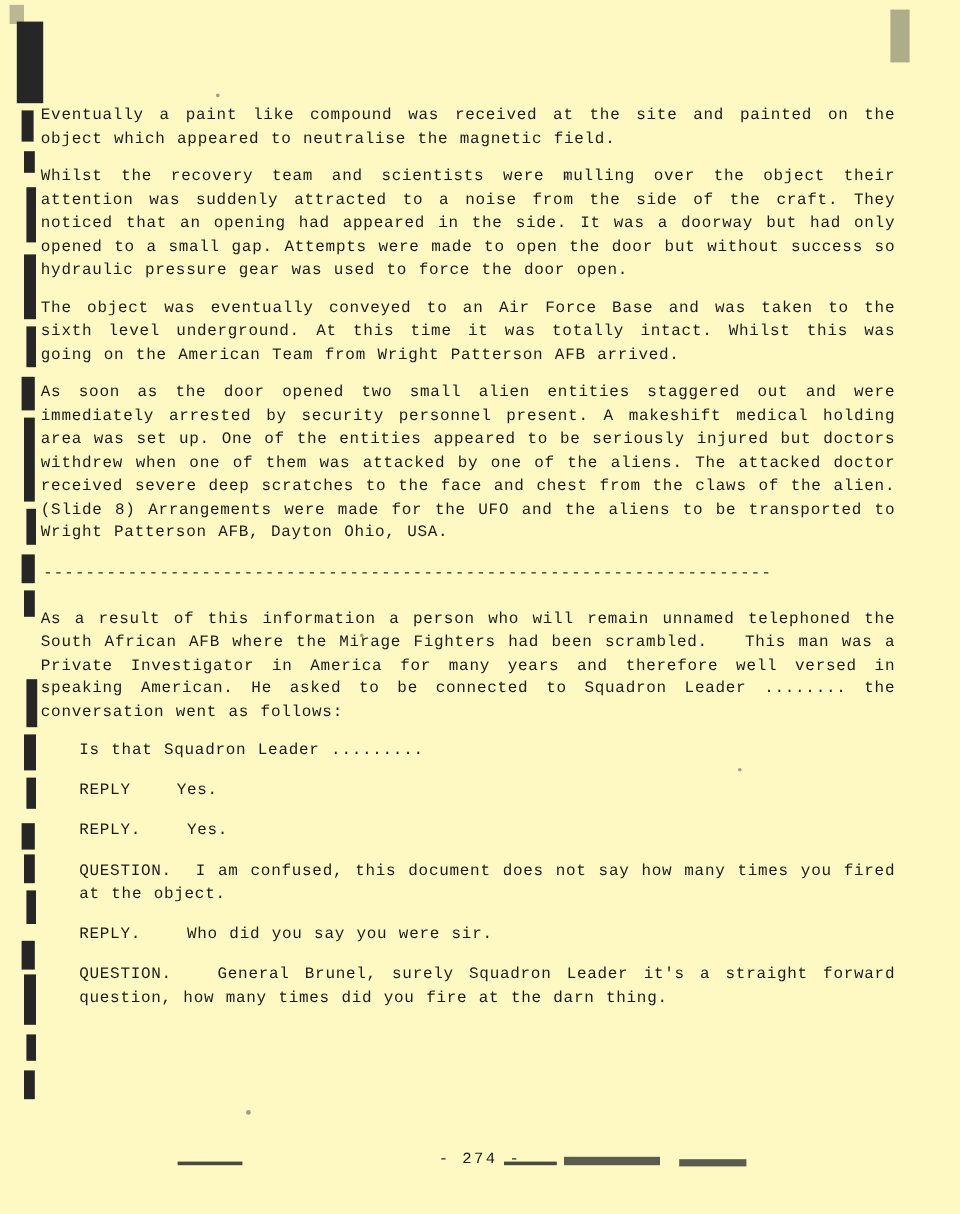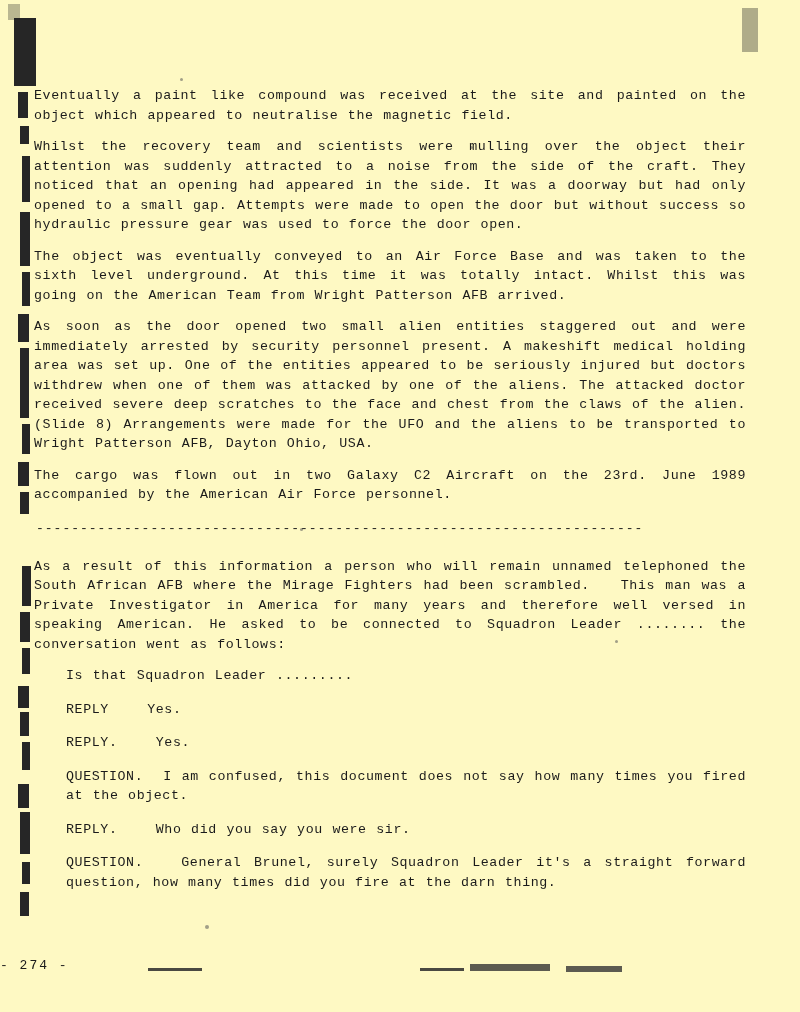--- a/index.html
+++ b/index.html
@@ -60,20 +60,21 @@
     font-size: 13px;
     letter-spacing: 1px;
     white-space: nowrap;
   }
 
   .footer {
     position: absolute;
     left: 0;
     top: 958px;
     width: 800px;
+    text-align: center;
     font-size: 13px;
     letter-spacing: 2px;
     color: #1b1b1b;
     font-family: "Liberation Mono", monospace;
   }
   .footer-rule {
     position: absolute;
     top: 968px;
     height: 4px;
     background: #2a2a2a;
@@ -122,21 +123,20 @@
   <div class="speck" style="left:300px; top:528px; width:3px; height:3px;"></div>
   <div class="speck" style="left:615px; top:640px; width:3px; height:3px;"></div>
   <div class="speck" style="left:205px; top:925px; width:4px; height:4px;"></div>
 
   <div class="doc">
 
     <p class="para">Eventually a paint like compound was received at the site and painted on the object which appeared to neutralise the magnetic field.</p>
     <p class="para">Whilst the recovery team and scientists were mulling over the object their attention was suddenly attracted to a noise from the side of the craft. They noticed that an opening had appeared in the side. It was a doorway but had only opened to a small gap. Attempts were made to open the door but without success so hydraulic pressure gear was used to force the door open.</p>
     <p class="para">The object was eventually conveyed to an Air Force Base and was taken to the sixth level underground. At this time it was totally intact. Whilst this was going on the American Team from Wright Patterson AFB arrived.</p>
     <p class="para">As soon as the door opened two small alien entities staggered out and were immediately arrested by security personnel present. A makeshift medical holding area was set up. One of the entities appeared to be seriously injured but doctors withdrew when one of them was attacked by one of the aliens. The attacked doctor received severe deep scratches to the face and chest from the claws of the alien. (Slide 8) Arrangements were made for the UFO and the aliens to be transported to Wright Patterson AFB, Dayton Ohio, USA.</p>
-    <p class="para">The cargo was flown out in two Galaxy C2 Aircraft on the 23rd. June 1989 accompanied by the American Air Force personnel.</p>
 
     <div class="divider">---------------------------------------------------------------------</div>
 
     <p class="para">As a result of this information a person who will remain unnamed telephoned the South African AFB where the Mirage Fighters had been scrambled.   This man was a Private Investigator in America for many years and therefore well versed in speaking American. He asked to be connected to Squadron Leader ........ the   conversation went as follows:</p>
 
     <p class="para qa">Is that Squadron Leader .........</p>
     <p class="para qa">REPLY    Yes.</p>
     <p class="para qa">REPLY.    Yes.</p>
     <p class="para qa">QUESTION.  I am confused, this document does not say how many times you fired at the object.</p>
     <p class="para qa">REPLY.    Who did you say you were sir.</p>

